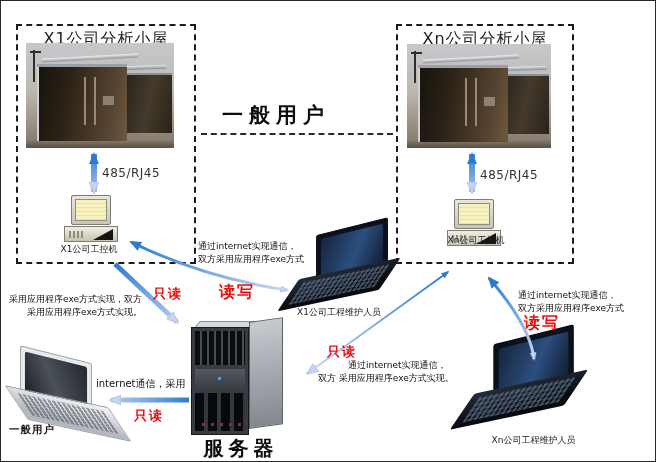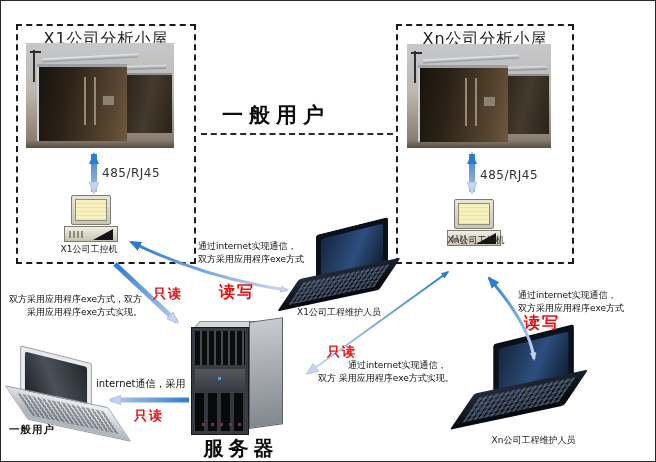--- a/index.html
+++ b/index.html
@@ -220,21 +220,21 @@
   </div>
   <div class="server-label" style="left:186px;top:434px;width:108px">服务器</div>
 
   <div class="note" style="left:197px;top:239px">
     <span class="l1">通过internet实现通信，</span>
     <span class="l2">双方采用应用程序exe方式</span>
   </div>
   <div class="access" style="left:218px;top:281px;font-size:16px">读写</div>
 
   <div class="note indent2" style="left:8px;top:292px">
-    <span class="l1">双方采用应用程序exe方式，双方</span>
+    <span class="l1">采用应用程序exe方式实现，双方</span>
     <span class="l2">采用应用程序exe方式实现。</span>
   </div>
   <div class="access" style="left:152px;top:284px;font-size:13px">只读</div>
 
   <div class="note" style="left:517px;top:288px">
     <span class="l1">通过internet实现通信，</span>
     <span class="l2">双方采用应用程序exe方式</span>
   </div>
   <div class="access" style="left:523px;top:312px;font-size:16px">读写</div>
 

